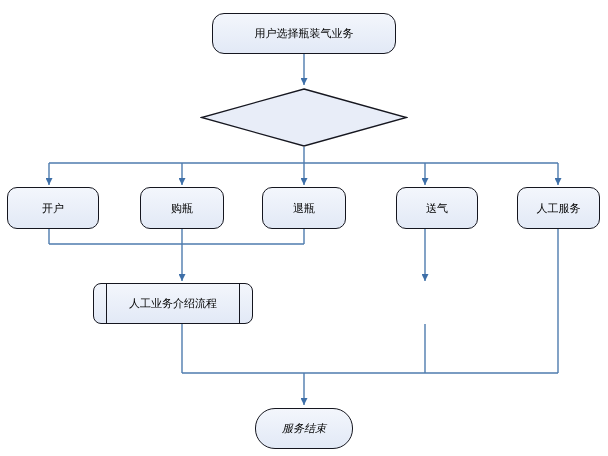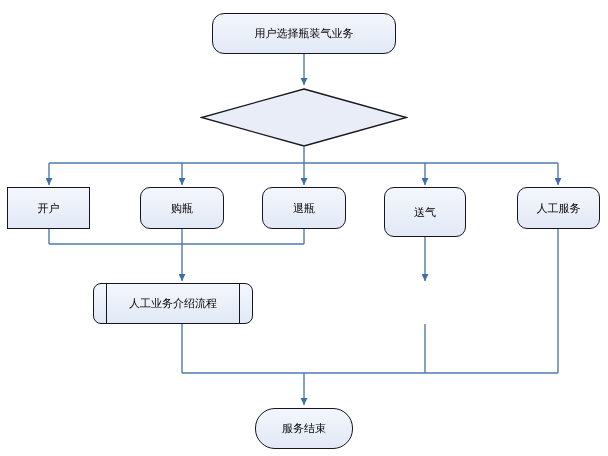--- a/index.html
+++ b/index.html
@@ -14,28 +14,28 @@
     position:absolute;display:flex;align-items:center;justify-content:center;
     box-sizing:border-box;font-size:11px;color:#000000;text-align:center;
     background:linear-gradient(180deg,#F3F6FC 0%,#E2E9F6 100%);
     border:1.5px solid #15161F;
     line-height:1.1;white-space:nowrap;
   }
   .node span{position:relative;}
   #n-start  {left:212px;top:13px; width:184px;height:41px;border-radius:12px;}
   #n-decision{left:200px;top:88px;width:208px;height:59px;background:none;border:none;}
   #n-decision .dshape{position:absolute;left:0;top:0;}
-  #n-kaihu  {left:7px;  top:187px;width:83px; height:42px;border-radius:0;}
+  #n-kaihu  {left:7px;  top:187px;width:92px; height:42px;border-radius:10px;}
   #n-goubing{left:140px;top:187px;width:84px; height:42px;border-radius:10px;}
   #n-tuibing{left:262px;top:187px;width:84px; height:42px;border-radius:10px;text-align:center;}
-  #n-songqi {left:384px;top:187px;width:82px; height:50px;border-radius:10px;}
+  #n-songqi {left:396px;top:187px;width:82px; height:42px;border-radius:10px;}
   #n-rengong{left:517px;top:187px;width:83px; height:42px;border-radius:10px;}
   #n-intro  {left:93px; top:283px;width:160px;height:41px;border-radius:8px;}
   #n-call   {left:335px;top:283px;width:180px;height:41px;border-radius:10px;}
-  #n-end    {left:255px;top:408px;width:98px; height:41px;border-radius:20px;}
+  #n-end    {left:255px;top:408px;width:98px; height:41px;border-radius:20px;font-style:italic;}
   
   .predef::before,.predef::after{
     content:"";position:absolute;top:0;bottom:0;width:0;
     border-left:1.5px solid #15161F;
   }
   .predef::before{left:12px;}
   .predef::after{right:12px;}
 </style>
 </head>
 <body>

